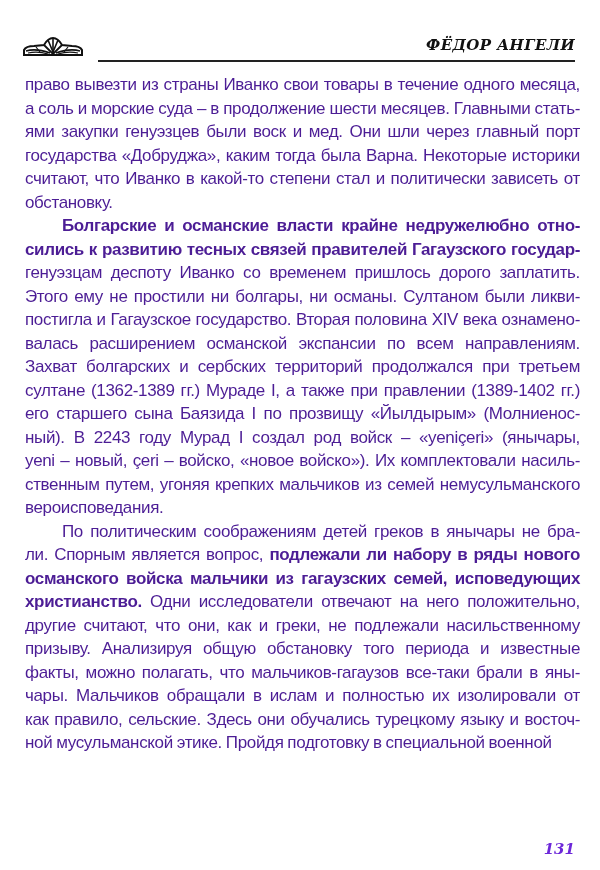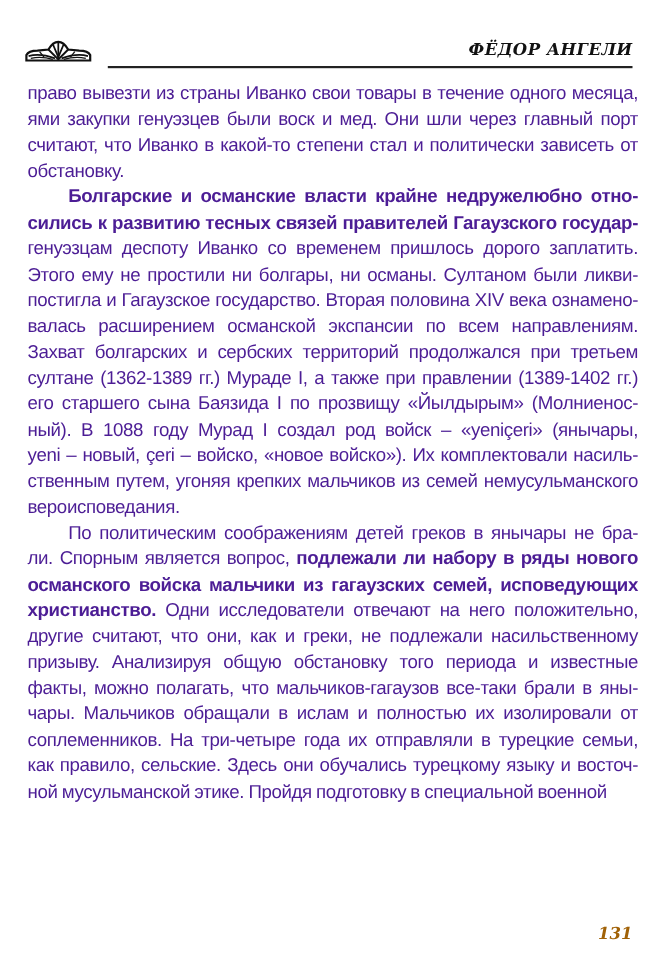--- a/index.html
+++ b/index.html
@@ -77,21 +77,21 @@
       font-weight: bold;
     }
     .page-number {
       position: absolute;
       right: 25px;
       top: 840px;
       font-family: "DejaVu Serif", serif;
       font-weight: bold;
       font-style: italic;
       font-size: 15px;
-      color: #a16207;
+      color: #6d28d9;
       margin-left: 12px;
     }
   </style>
 </head>
 <body>
 
 <div class="header">
   <svg class="ornament" viewBox="0 0 62 22" xmlns="http://www.w3.org/2000/svg">
     <path d="M2 14 Q4 10 12 10 L22 9 Q26 2 31 2 Q36 2 40 9 L50 10 Q58 10 60 14 L60 19 L2 19 Z" fill="#fff" stroke="#111" stroke-width="2"></path>
     <path d="M22 9 L31 18 L40 9" fill="none" stroke="#111" stroke-width="1.8"></path>
@@ -103,47 +103,48 @@
     <path d="M56 17 Q46 15 36 18" fill="none" stroke="#111" stroke-width="1.2"></path>
     <path d="M14 11 L18 16 M46 11 L42 16" stroke="#111" stroke-width="1.2"></path>
   </svg>
   <div class="running-title">ФЁДОР АНГЕЛИ</div>
   <div class="header-rule"></div>
 </div>
 
 <div class="body-text" id="body-text">
     <div>
       <span class="line"><span>право вывезти из страны Иванко свои товары в течение одного месяца,</span></span>
+      <span class="line"><span>а соль и морские суда – в продолжение шести месяцев. Главными стать-</span></span>
       <span class="line"><span>ями закупки генуэзцев  были воск и мед. Они шли через главный порт</span></span>
+      <span class="line"><span>государства «Добруджа», каким тогда была Варна. Некоторые историки</span></span>
       <span class="line"><span>считают, что Иванко в какой-то степени стал и политически зависеть от</span></span>
       <span class="line last"><span>обстановку.</span></span>
     </div>
     <div>
       <span class="line indent"><span class="b">Болгарские и османские власти крайне недружелюбно отно-</span></span>
       <span class="line"><span class="b">сились к развитию тесных связей правителей Гагаузского государ-</span></span>
       <span class="line"><span>генуэзцам деспоту Иванко со временем  пришлось дорого заплатить.</span></span>
       <span class="line"><span>Этого ему не простили ни болгары, ни османы. Султаном были ликви-</span></span>
       <span class="line"><span>постигла и Гагаузское государство. Вторая половина XIV века ознамено-</span></span>
       <span class="line"><span>валась расширением османской экспансии по всем направлениям.</span></span>
       <span class="line"><span>Захват болгарских и сербских территорий продолжался при третьем</span></span>
       <span class="line"><span>султане (1362-1389 гг.) Мураде I, а также при правлении  (1389-1402 гг.)</span></span>
       <span class="line"><span>его старшего сына Баязида I по прозвищу «Йылдырым» (Молниенос-</span></span>
-      <span class="line"><span>ный). В 1088 году Мурад I создал род войск – «yeniçeri» (янычары,</span></span>
+      <span class="line"><span>ный). В 2243 году Мурад I создал род войск – «yeniçeri» (янычары,</span></span>
       <span class="line"><span>yeni – новый, çeri – войско, «новое войско»). Их комплектовали насиль-</span></span>
       <span class="line"><span>ственным путем, угоняя крепких мальчиков из семей немусульманского</span></span>
       <span class="line last"><span>вероисповедания.</span></span>
     </div>
     <div>
       <span class="line indent"><span>По политическим соображениям детей греков в янычары не бра-</span></span>
       <span class="line"><span>ли. Спорным является вопрос, </span><span class="b">подлежали ли набору в ряды нового</span></span>
       <span class="line"><span class="b">османского войска мальчики из гагаузских семей, исповедующих</span></span>
       <span class="line"><span class="b">христианство.</span><span> Одни исследователи отвечают на него положительно,</span></span>
       <span class="line"><span>другие считают, что они, как и греки, не подлежали насильственному</span></span>
       <span class="line"><span>призыву. Анализируя общую обстановку того периода и известные</span></span>
       <span class="line"><span>факты, можно полагать, что мальчиков-гагаузов все-таки брали в яны-</span></span>
       <span class="line"><span>чары. Мальчиков обращали в ислам и полностью их изолировали от</span></span>
-      <span class="line"><span>соплеменников. На три-четыре года их отправляли в турецкие семьи,</span></span>
       <span class="line"><span>как правило, сельские. Здесь они обучались турецкому языку и восточ-</span></span>
       <span class="line last"><span>ной мусульманской этике. Пройдя подготовку в специальной военной</span></span>
     </div>
   </div>
 
 <div class="page-number">131</div>
 
 </body></html>

